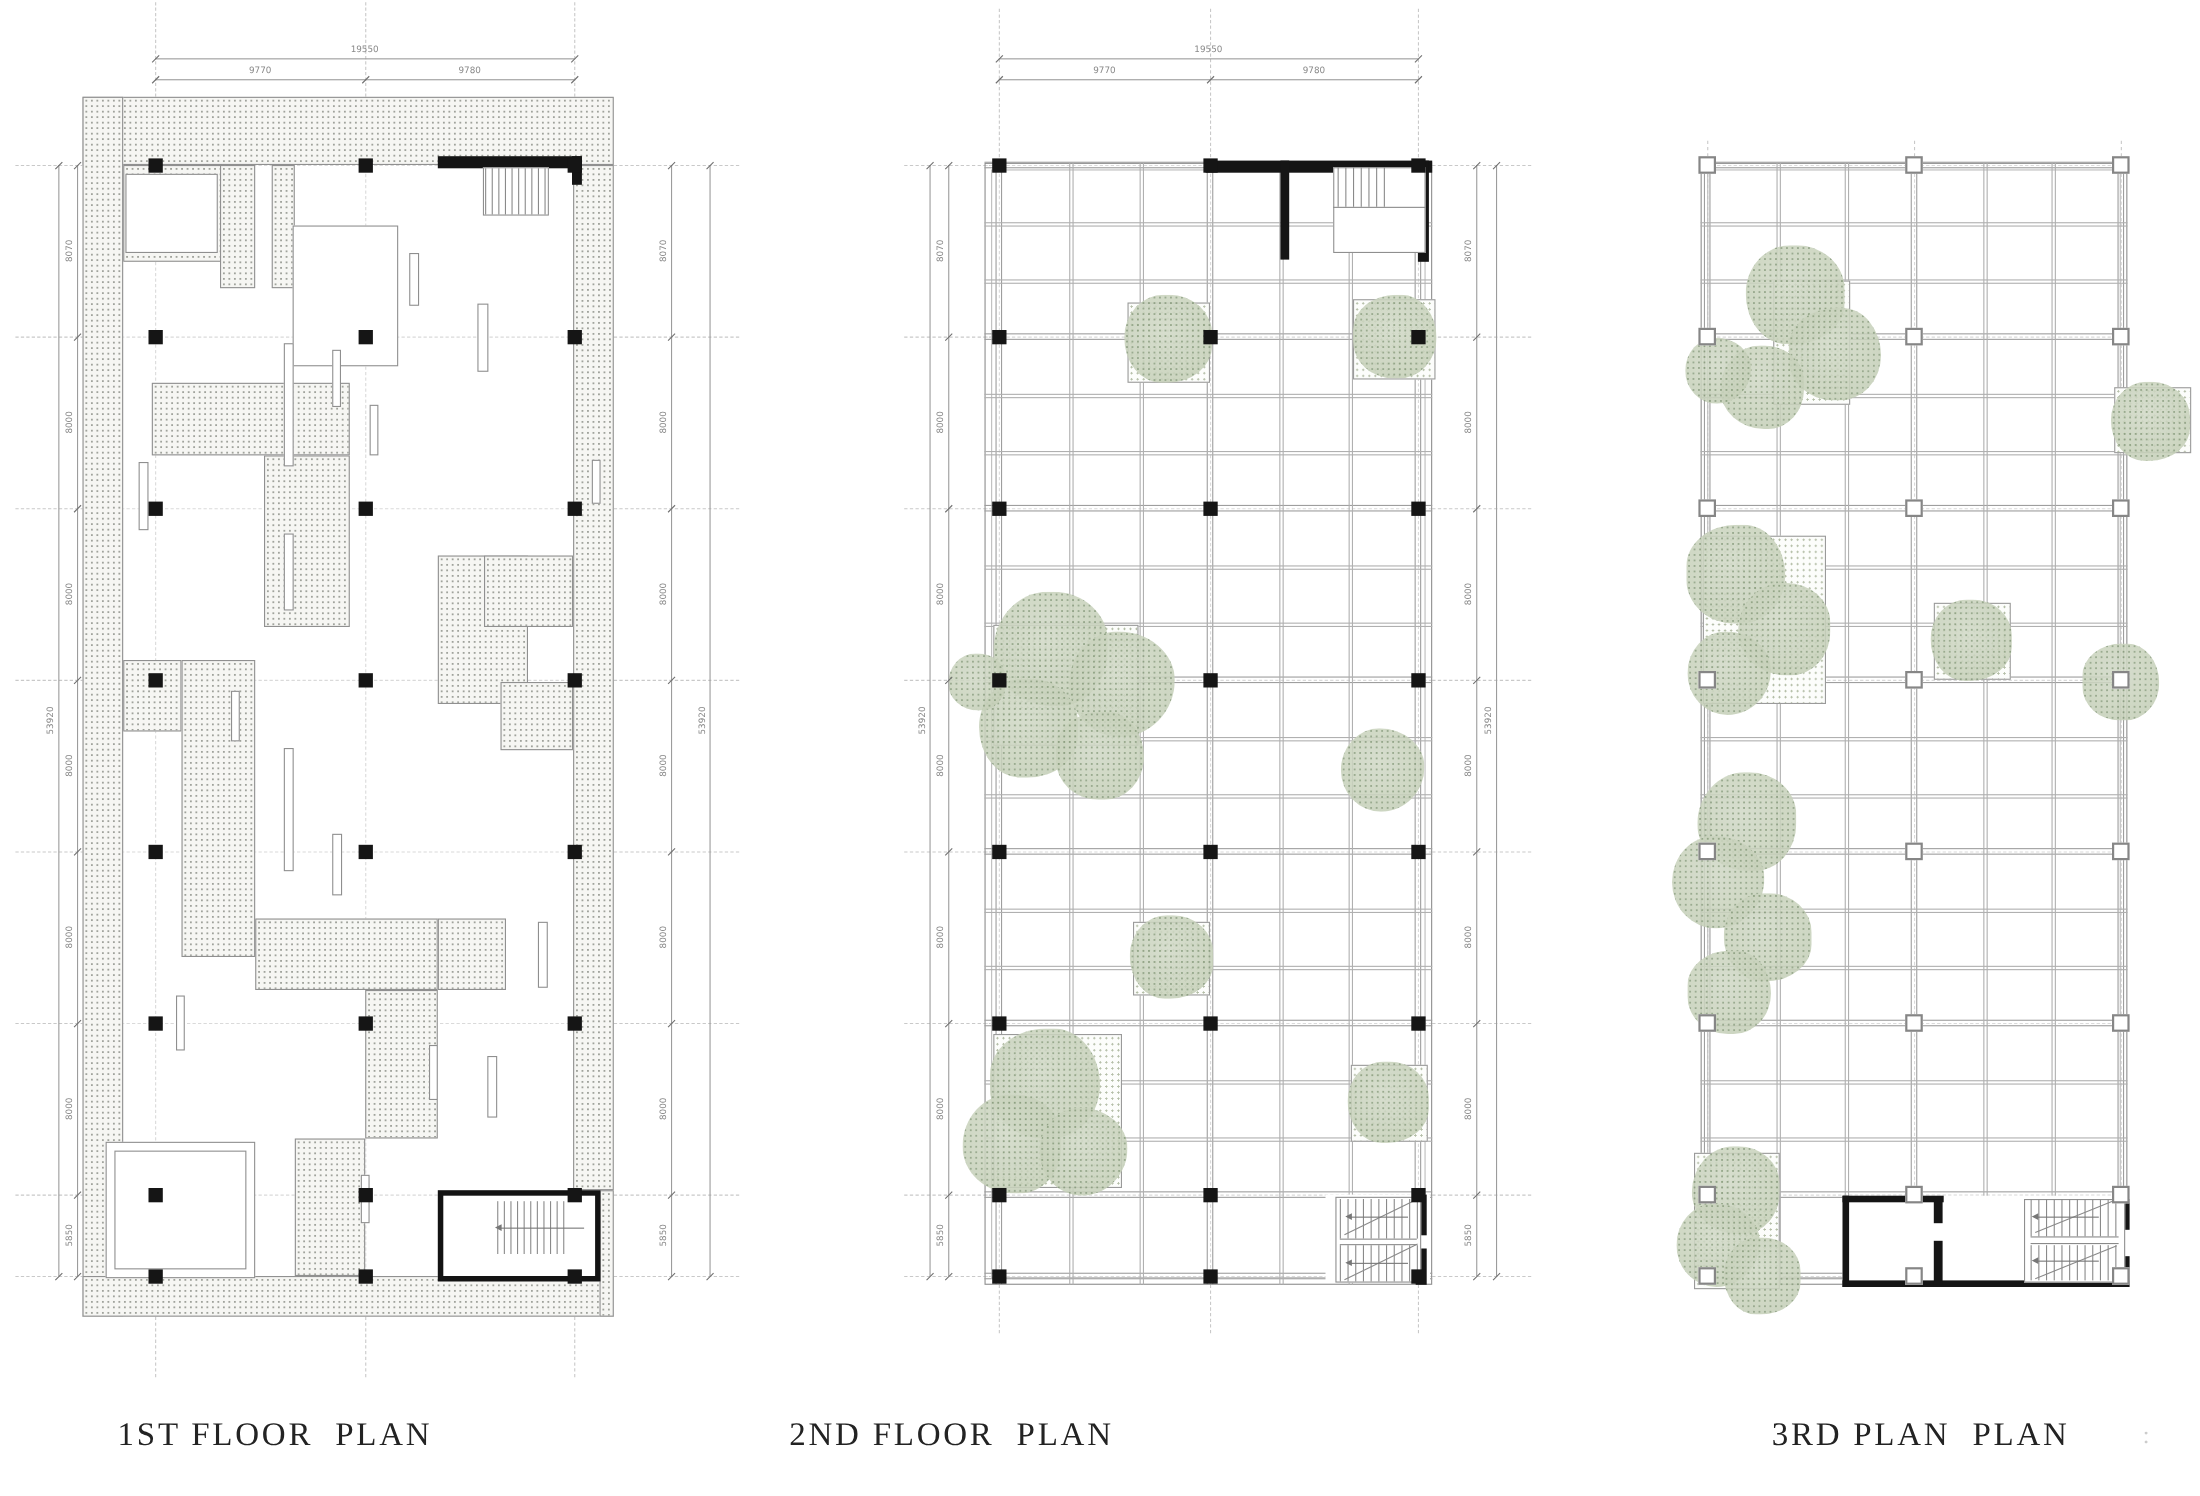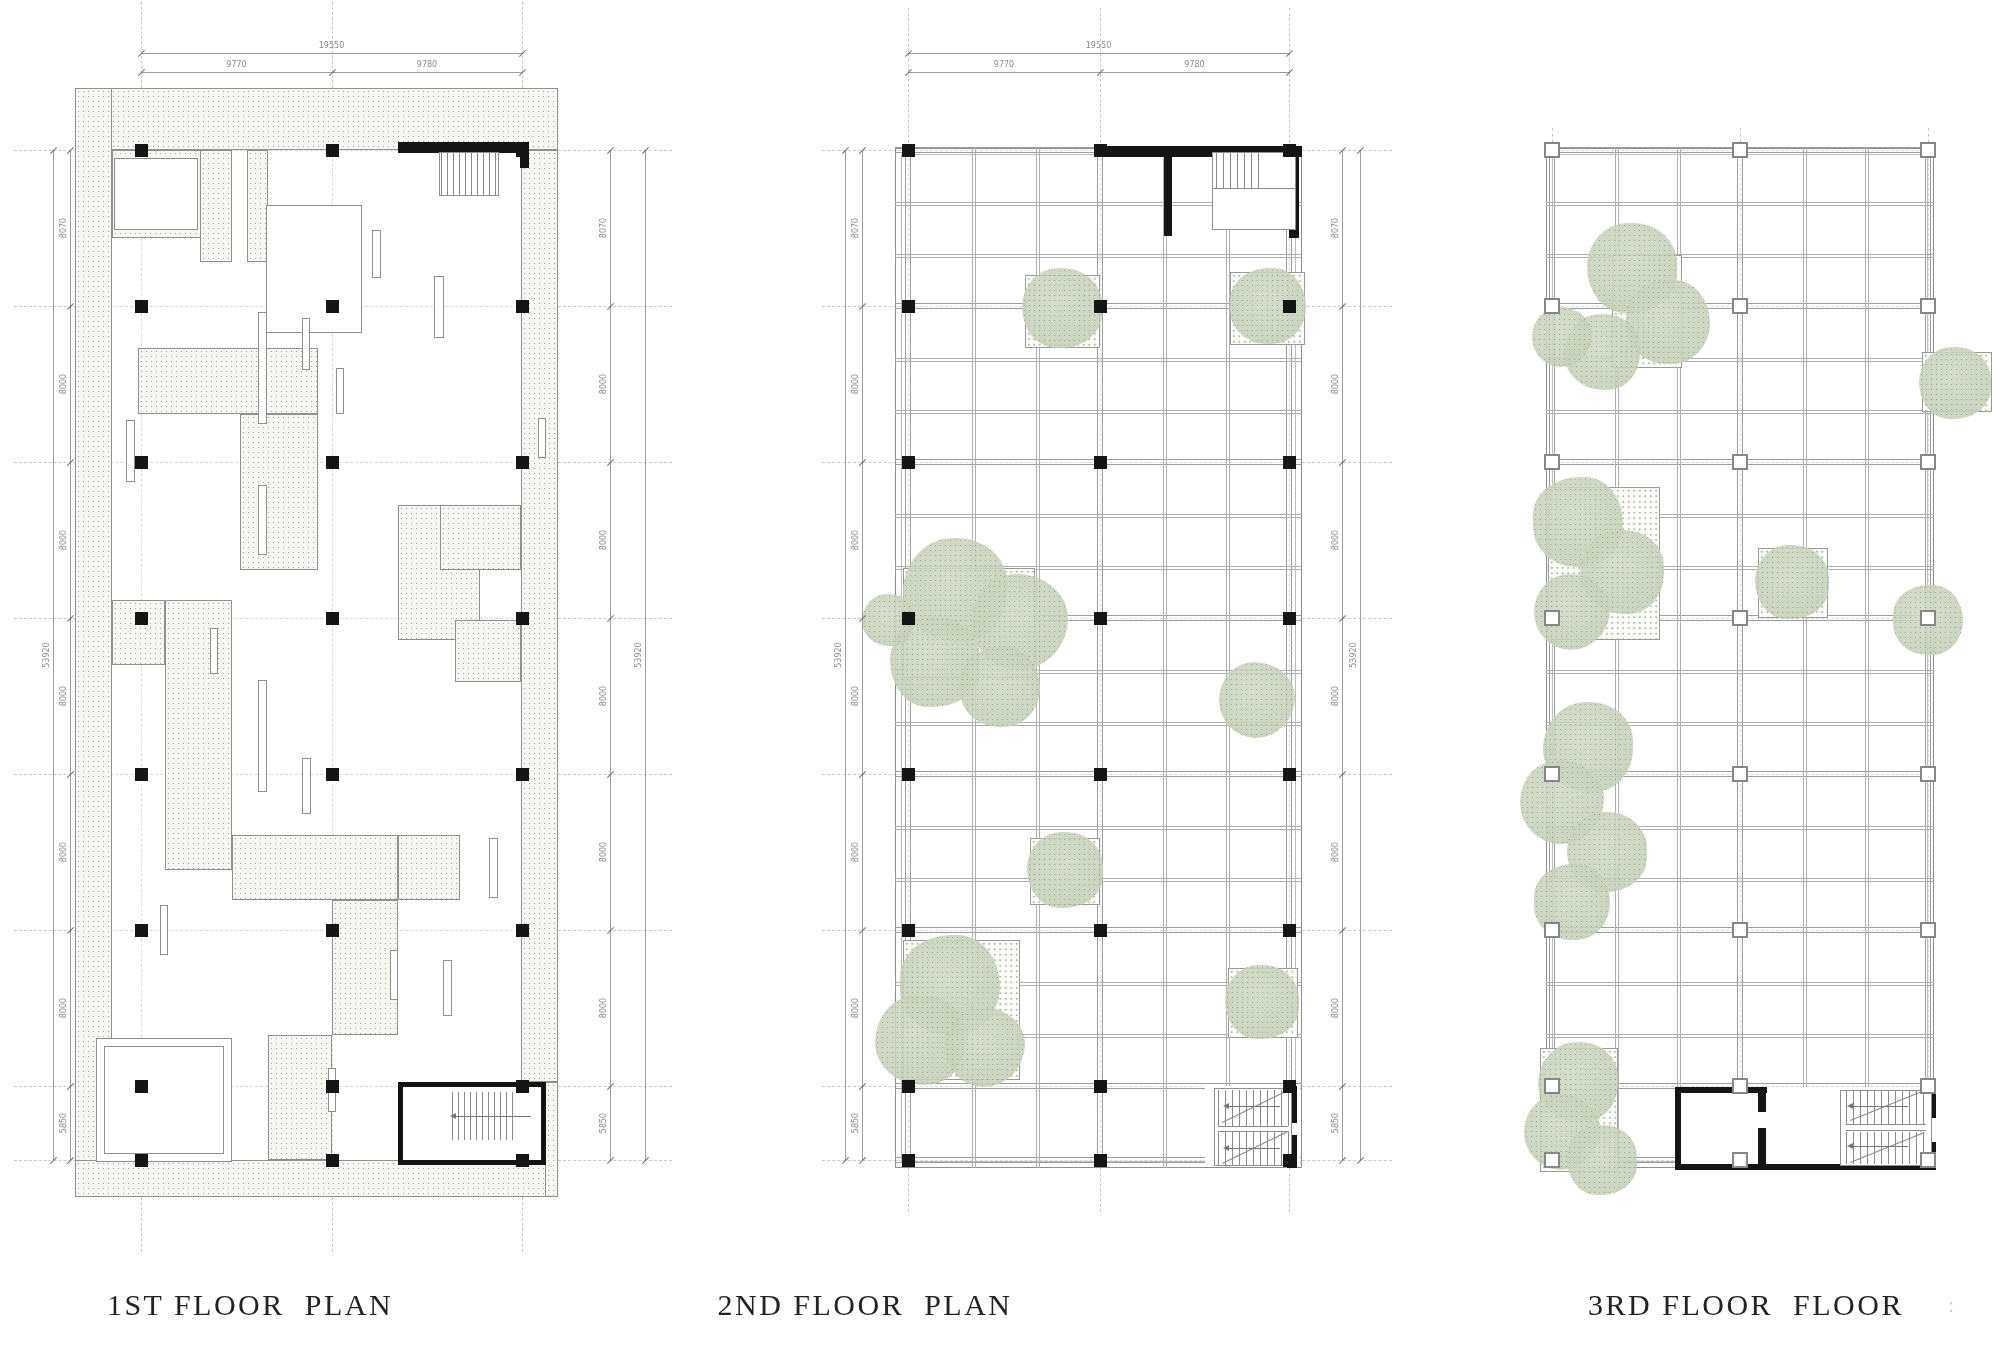--- a/index.html
+++ b/index.html
@@ -19,21 +19,21 @@
   .dimlab{position:absolute;font:8px "DejaVu Sans",sans-serif;color:#8a8a8a;white-space:nowrap;}
   .title{position:absolute;font-family:"Liberation Serif",serif;font-size:30px;letter-spacing:2.5px;color:#232323;white-space:pre;transform:translateX(-50%);}
   .suffix{position:absolute;font-family:"Liberation Serif",serif;font-size:22px;color:#9a9a9a;opacity:.5;}
 </style>
 </head>
 <body>
 
 <div id="sheet">
   <div class="title" style="left:250px;top:1288px;">1ST FLOOR  PLAN</div>
   <div class="title" style="left:865px;top:1288px;">2ND FLOOR  PLAN</div>
-  <div class="title" style="left:1746px;top:1288px;">3RD FLOOR  FLOOR</div>
+  <div class="title" style="left:1746px;top:1288px;">3RD PLAN  PLAN</div>
   <div class="suffix" style="left:1948px;top:1292px;">:</div>
 <div style="position: absolute; left: 141px; top: 2px; width: 0px; height: 86px; border-left: 1px dashed rgb(201, 201, 201);"></div>
     <div style="position: absolute; left: 332px; top: 2px; width: 0px; height: 86px; border-left: 1px dashed rgb(201, 201, 201);"></div>
     <div style="position: absolute; left: 522px; top: 2px; width: 0px; height: 86px; border-left: 1px dashed rgb(201, 201, 201);"></div>
     <div style="position: absolute; left: 141px; top: 1197px; width: 0px; height: 55px; border-left: 1px dashed rgb(201, 201, 201);"></div>
     <div style="position: absolute; left: 332px; top: 1197px; width: 0px; height: 55px; border-left: 1px dashed rgb(201, 201, 201);"></div>
     <div style="position: absolute; left: 522px; top: 1197px; width: 0px; height: 55px; border-left: 1px dashed rgb(201, 201, 201);"></div>
     <div style="position: absolute; left: 14px; top: 150px; width: 82px; height: 0px; border-top: 1px dashed rgb(201, 201, 201);"></div>
     <div style="position: absolute; left: 14px; top: 306px; width: 82px; height: 0px; border-top: 1px dashed rgb(201, 201, 201);"></div>
     <div style="position: absolute; left: 14px; top: 462px; width: 82px; height: 0px; border-top: 1px dashed rgb(201, 201, 201);"></div>

